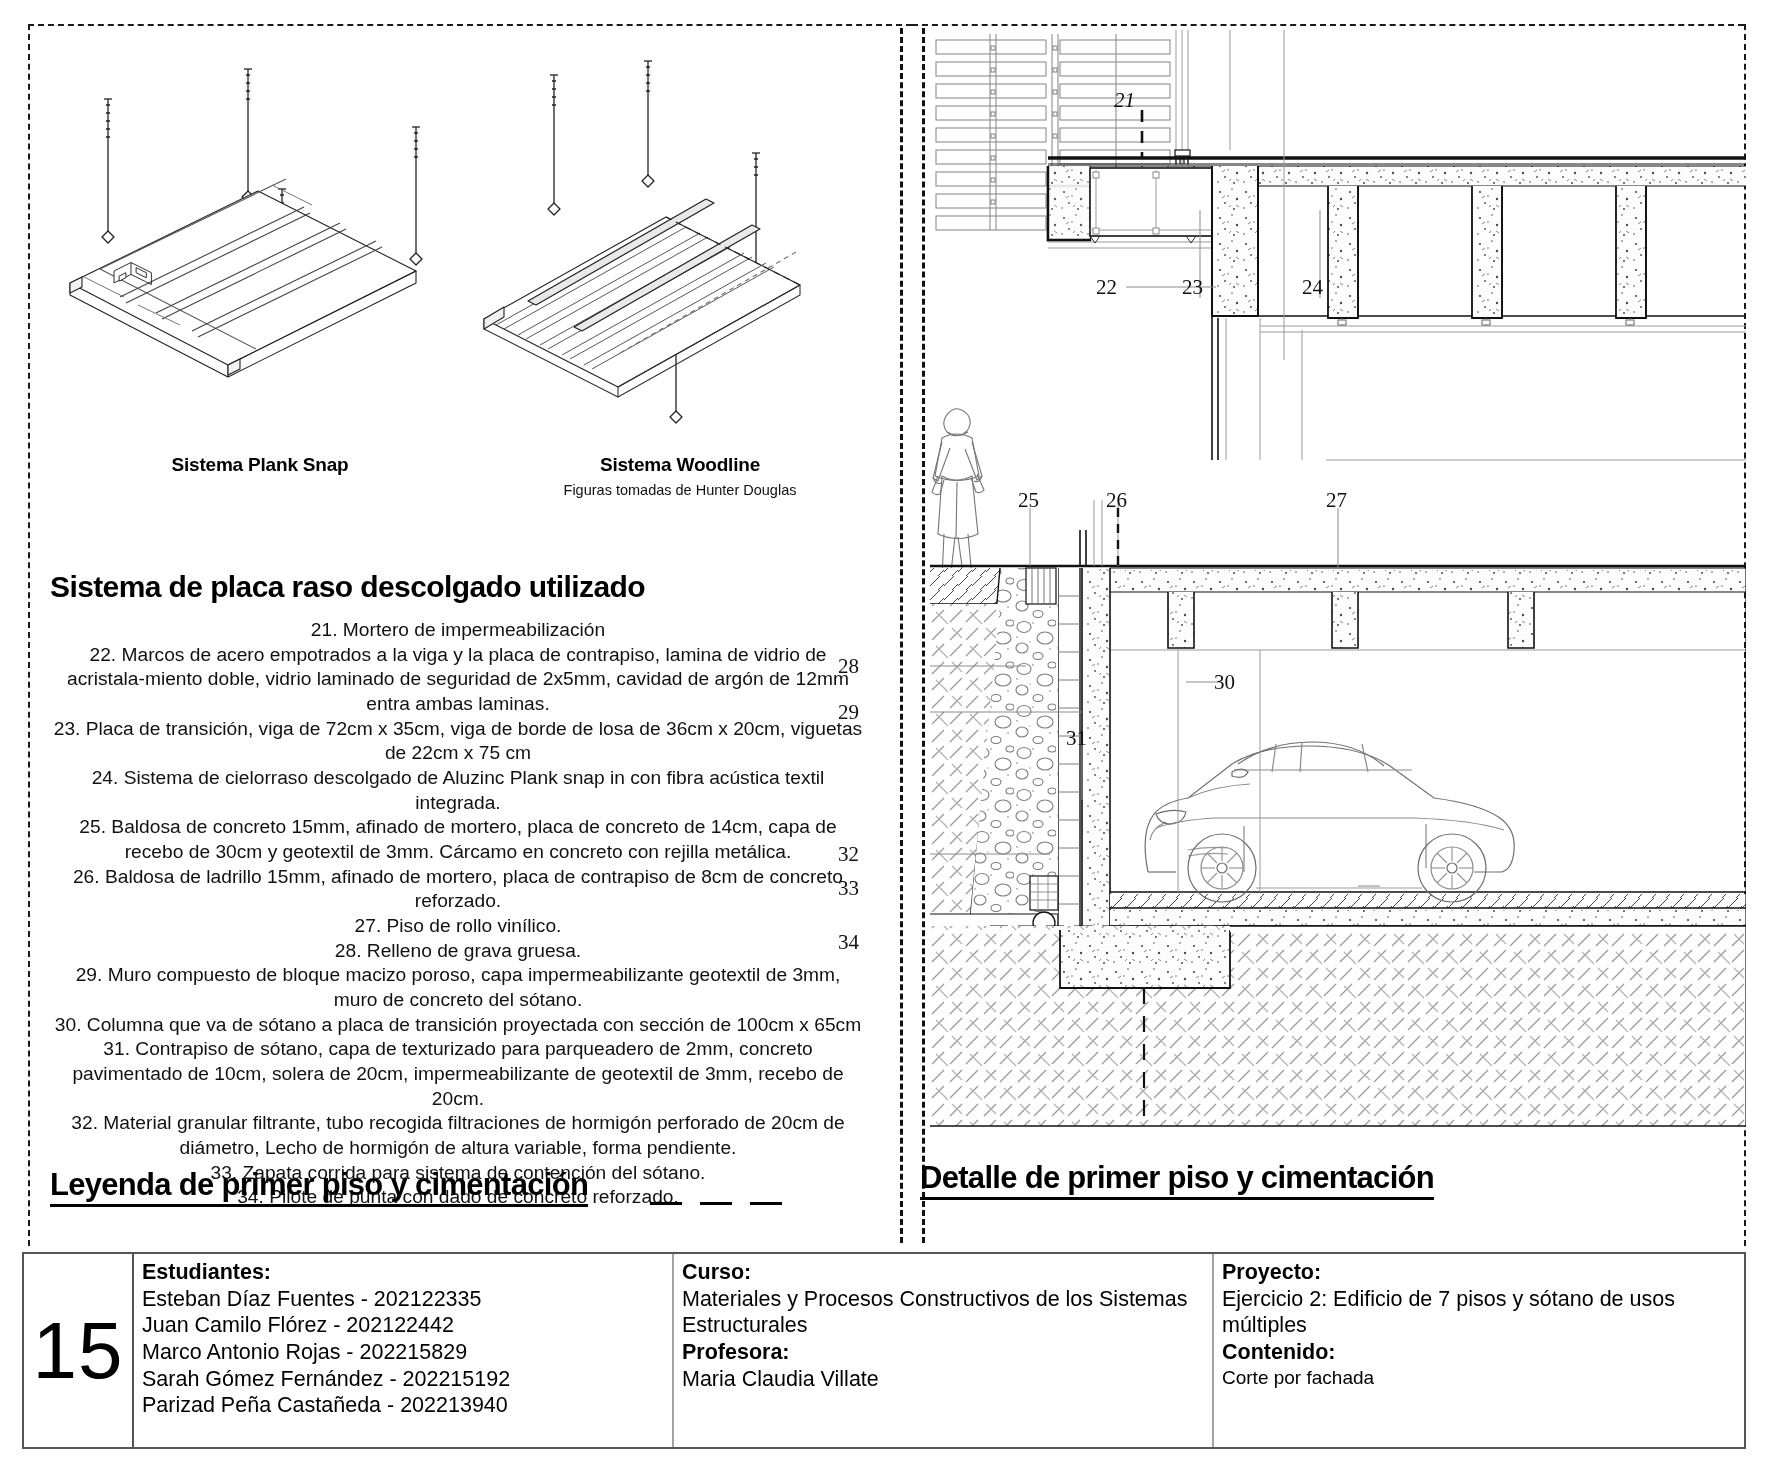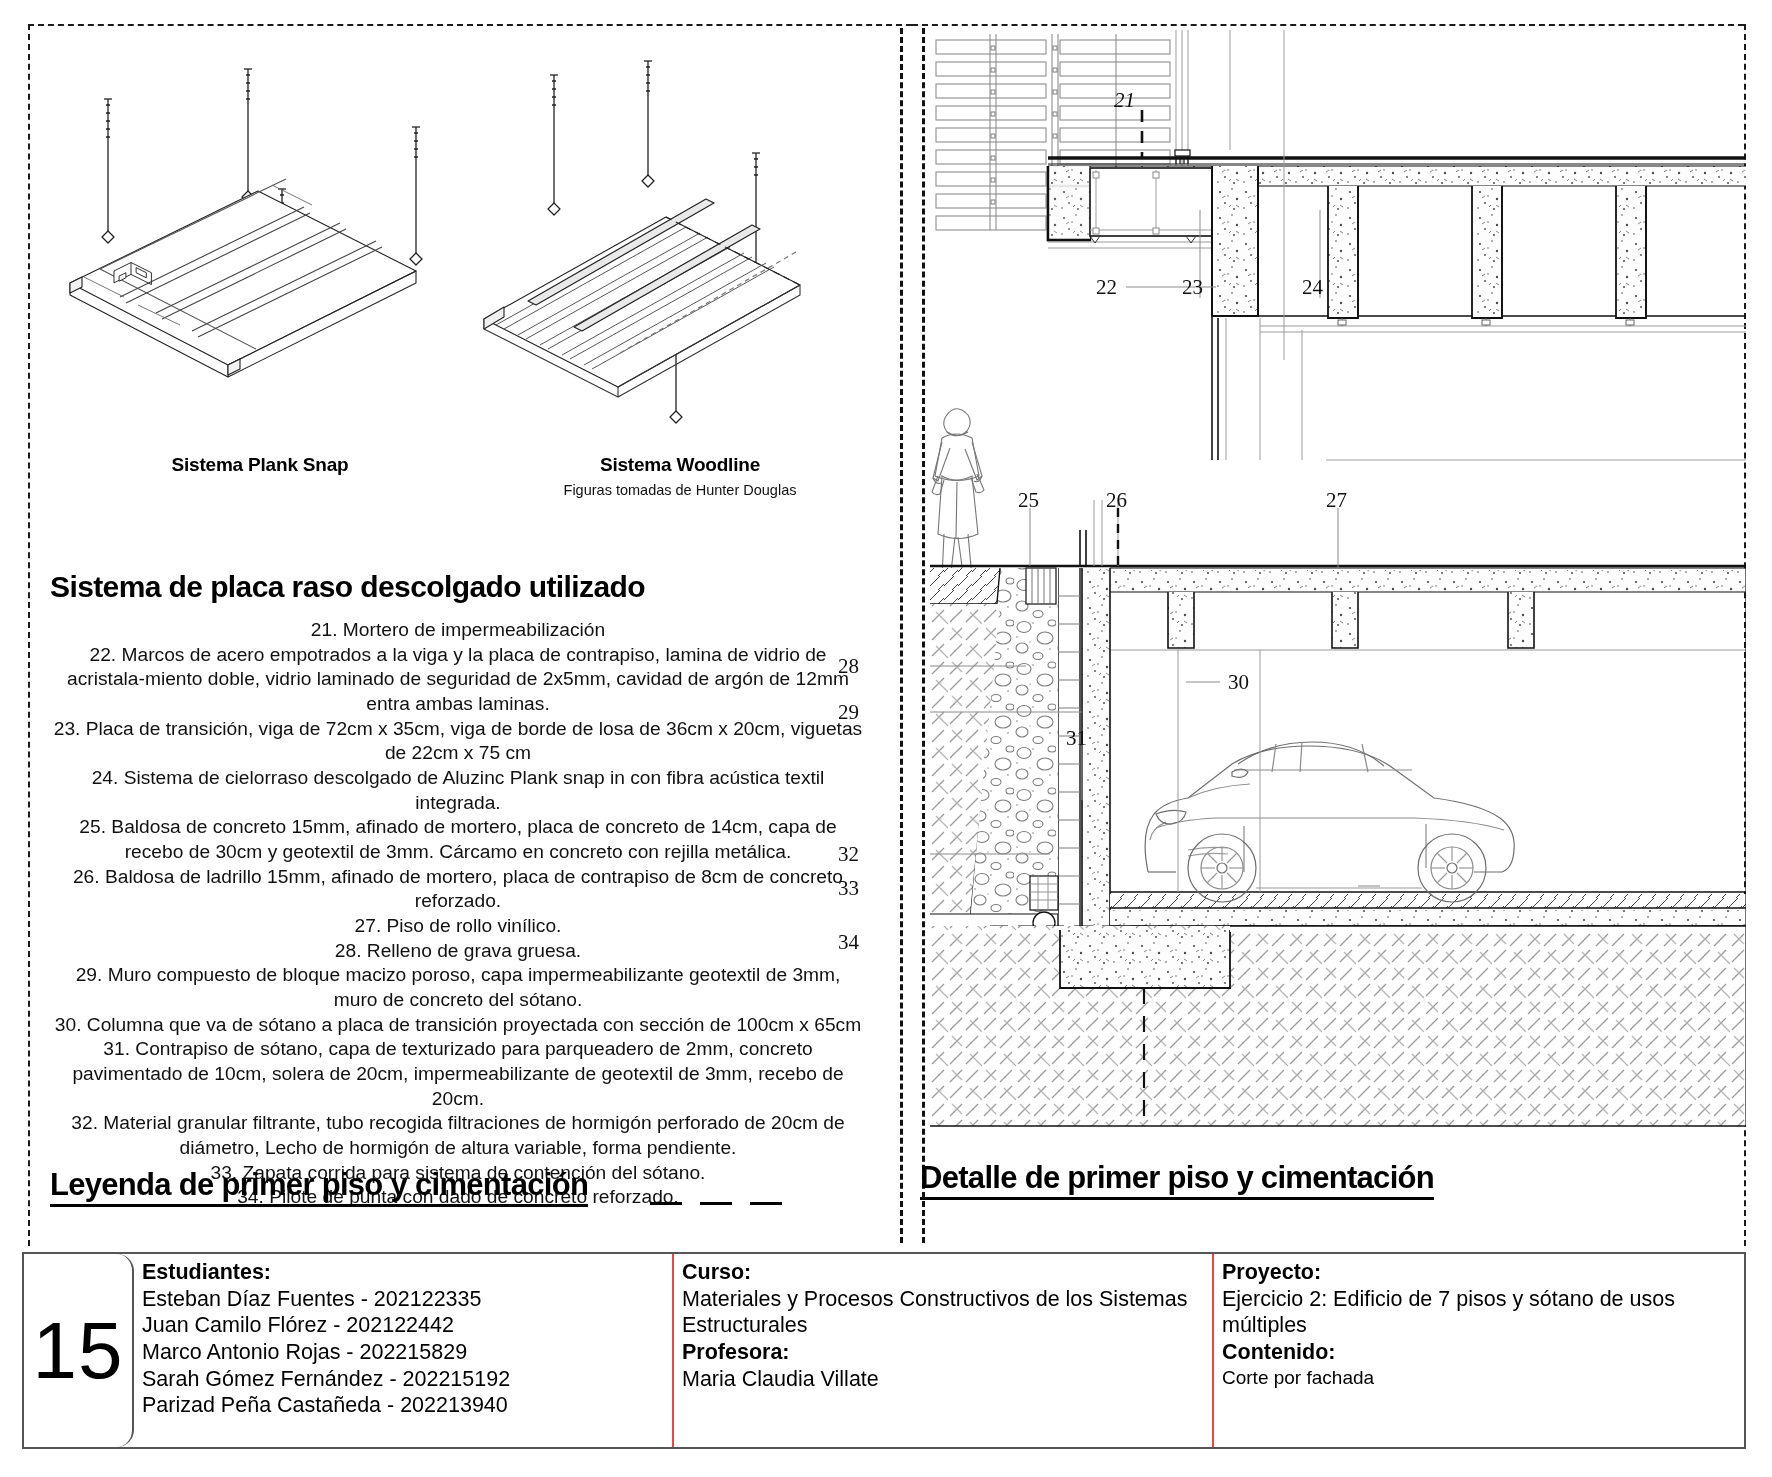--- a/index.html
+++ b/index.html
@@ -123,28 +123,27 @@
     background: #fff;
   }
   #tb-num {
     width: 110px;
     border-right: 2px solid #555;
     display: flex; align-items: center; justify-content: center;
     font-size: 80px;
     font-weight: 300;
     letter-spacing: 1px;
     color: #000;
-    border-radius: 17px;
   }
   .tb-col {
     padding: 5px 8px 4px 8px;
     font-size: 21.5px;
     line-height: 1.24;
     color: #000;
-    border-right: 2px solid #ef4444;
+    border-right: 2px solid #a3a3a3;
   }
   .tb-col:last-child { border-right: none; }
   #tb-students { width: 540px; }
   #tb-course  { width: 540px; }
   #tb-project { flex: 1; }
   .tb-label { font-weight: bold; }
   .tb-val { font-weight: normal; }
   .tb-small { font-size: 19px; }
 
   
@@ -750,21 +749,21 @@
 
     <div class="callout" style="left:184px;  top:58px;font-style:italic;">21</div>
     <div class="callout" style="left:166px;  top:245px;">22</div>
     <div class="callout" style="left:252px;  top:245px;">23</div>
     <div class="callout" style="left:372px;  top:245px;">24</div>
     <div class="callout" style="left:88px;   top:458px;">25</div>
     <div class="callout" style="left:176px;  top:458px;">26</div>
     <div class="callout" style="left:396px;  top:458px;">27</div>
     <div class="callout" style="left:-92px;  top:624px;">28</div>
     <div class="callout" style="left:-92px;  top:670px;">29</div>
-    <div class="callout" style="left:298px;  top:640px;">30</div>
+    <div class="callout" style="left:284px;  top:640px;">30</div>
     <div class="callout" style="left:136px;  top:696px;">31</div>
     <div class="callout" style="left:-92px;  top:812px;">32</div>
     <div class="callout" style="left:-92px;  top:846px;">33</div>
     <div class="callout" style="left:-92px;  top:900px;">34</div>
 
     <div class="plate-title" style="left:-10px; top:1130px;">
       <span class="ul">Detalle de primer piso y cimentación</span>
     </div>
   </div>
 

